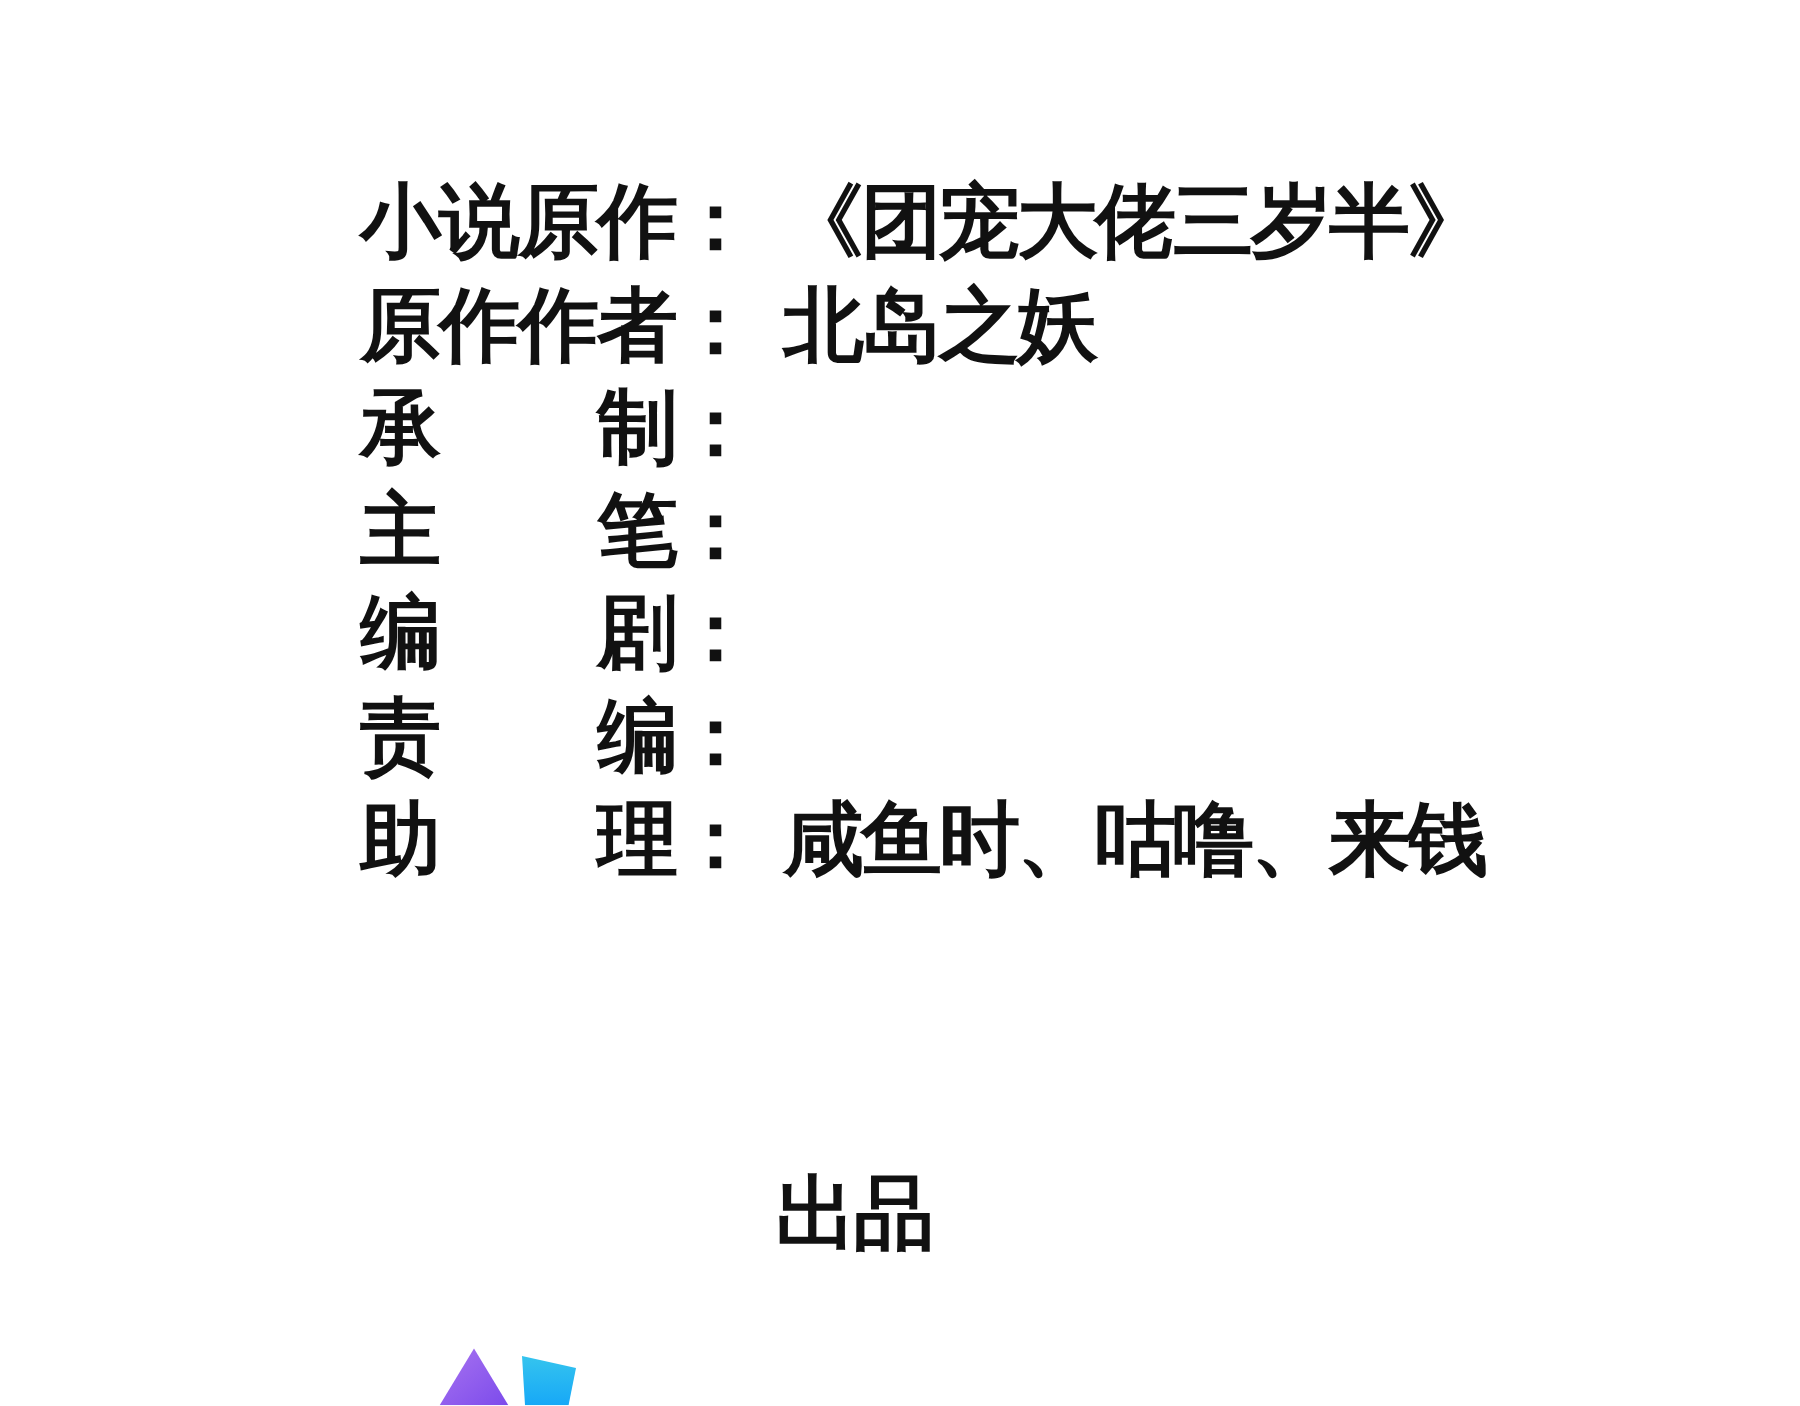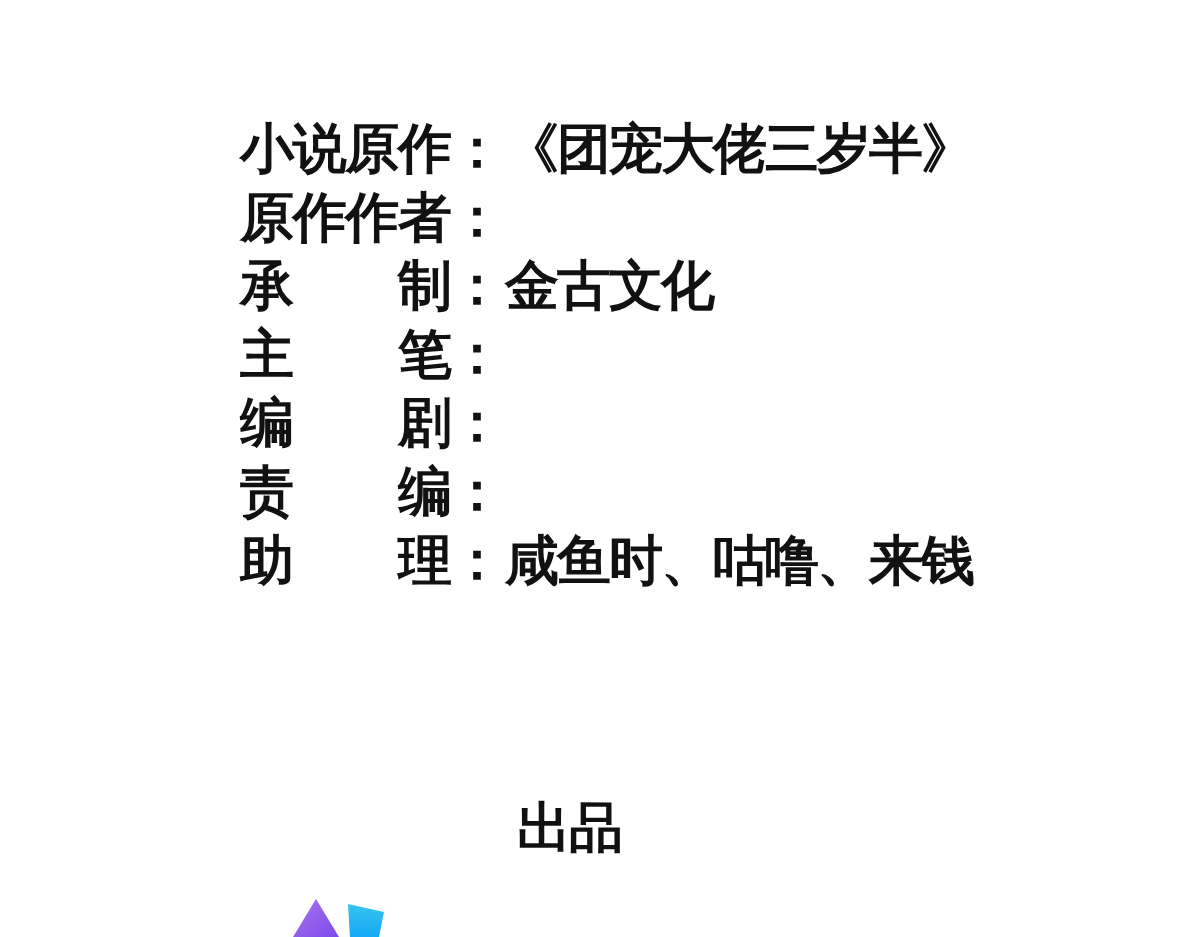--- a/index.html
+++ b/index.html
@@ -44,26 +44,26 @@
     width: 210px;
     flex: 0 0 210px;
   }
   .credit-colon {
     display: inline-block;
     width: 52px;
     flex: 0 0 52px;
   }
   .credit-value {
     display: inline-block;
-    margin-left: 3px;
+    margin-left: 20px;
   }
   .producer-label {
     position: absolute;
     left: 517px;
-    top: 793px;
+    top: 775px;
     font-weight: 700;
     font-size: 54px;
     letter-spacing: -2px;
     line-height: 68.6px;
     white-space: nowrap;
   }
   .logo {
     position: absolute;
     left: 288px;
     top: 895px;
@@ -93,28 +93,28 @@
         <span class="credit-value">《团宠大佬三岁半》</span>
       </div>
       <div class="credit-line">
         <span class="credit-label">
           <span>原</span>
           <span>作</span>
           <span>作</span>
           <span>者</span>
         </span>
         <span class="credit-colon">：</span>
+        <span class="credit-value">北岛之妖</span>
       </div>
       <div class="credit-line">
         <span class="credit-label">
           <span>承</span>
           <span>制</span>
         </span>
         <span class="credit-colon">：</span>
-        <span class="credit-value">金古文化</span>
       </div>
       <div class="credit-line">
         <span class="credit-label">
           <span>主</span>
           <span>笔</span>
         </span>
         <span class="credit-colon">：</span>
       </div>
       <div class="credit-line">
         <span class="credit-label">

